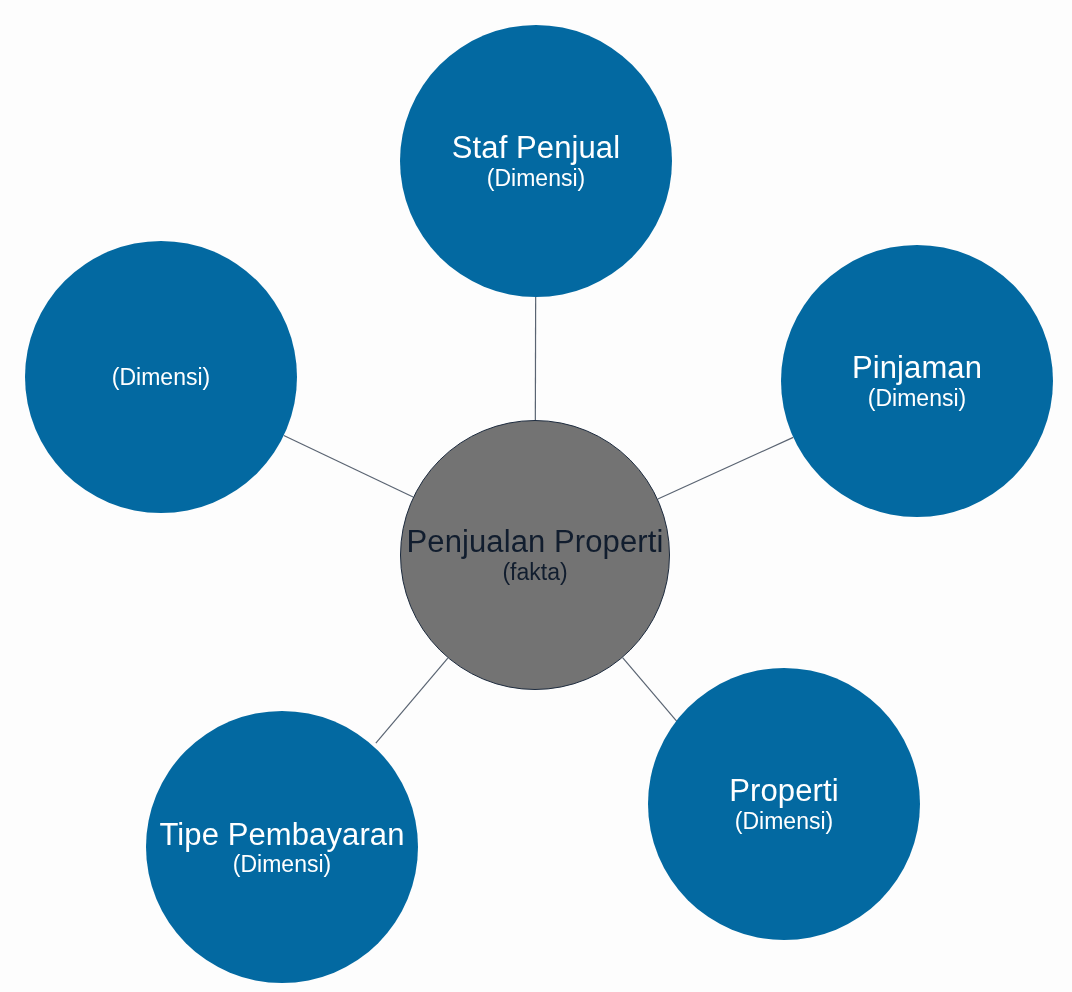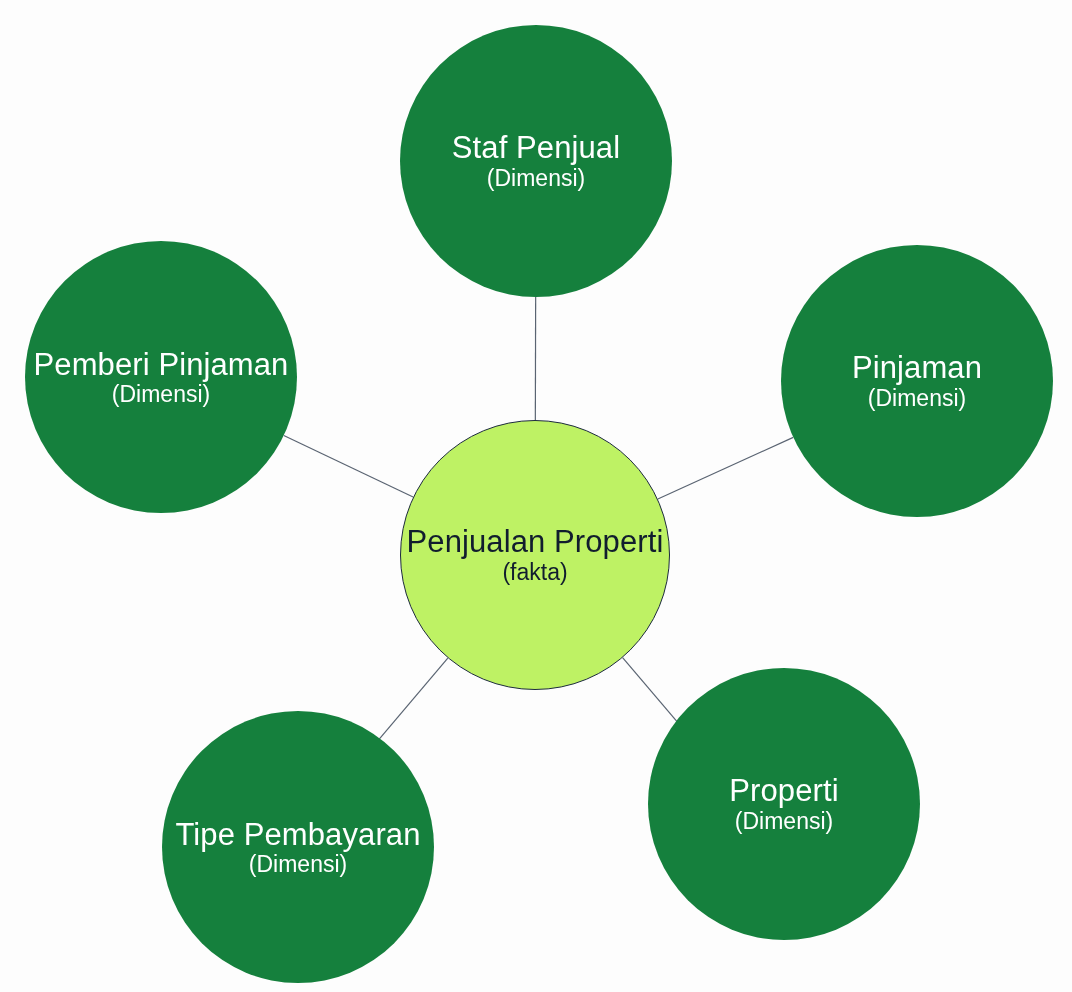--- a/index.html
+++ b/index.html
@@ -30,25 +30,25 @@
     border-radius: 50%;
     box-sizing: border-box;
     display: flex;
     flex-direction: column;
     align-items: center;
     justify-content: center;
     text-align: center;
     line-height: 1.06;
   }
   .node.dim {
-    background: #15803d;
+    background: #0369a1;
     color: #ffffff;
   }
   .node.fact {
-    background: #bef264;
+    background: #737373;
     color: #111d2e;
     border: 1.6px solid #1d2b3e;
   }
   .node-title {
     display: block;
     font-size: 31px;
     font-weight: 400;
     letter-spacing: 0.1px;
     white-space: nowrap;
   }
@@ -102,27 +102,26 @@
     </div>
   </div>
 
   <div class="node dim" id="node-properti" style="left: 648px; top: 668px; width: 272px; height: 272px;">
     <div class="node-label-wrap">
       <span class="node-title">Properti</span>
       <span class="node-sub">(Dimensi)</span>
     </div>
   </div>
 
-  <div class="node dim" id="node-tipe-pembayaran" style="left: 162px; top: 711px; width: 272px; height: 272px;">
+  <div class="node dim" id="node-tipe-pembayaran" style="left: 146px; top: 711px; width: 272px; height: 272px;">
     <div class="node-label-wrap">
       <span class="node-title" style="white-space: normal; line-height: 1.08;">Tipe Pembayaran</span>
       <span class="node-sub">(Dimensi)</span>
     </div>
   </div>
 
   <div class="node dim" id="node-pemberi-pinjaman" style="left: 25px; top: 241px; width: 272px; height: 272px;">
     <div class="node-label-wrap">
-      <span class="node-title" style="white-space: normal; line-height: 1.08;">Pemberi Pinjaman</span>
       <span class="node-sub">(Dimensi)</span>
     </div>
   </div>
 
 </div>
 
 </body></html>

